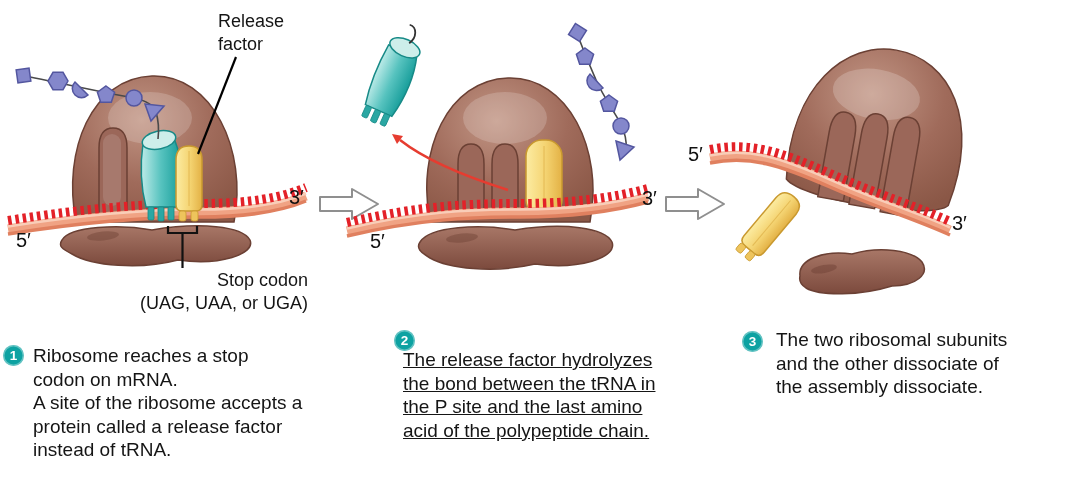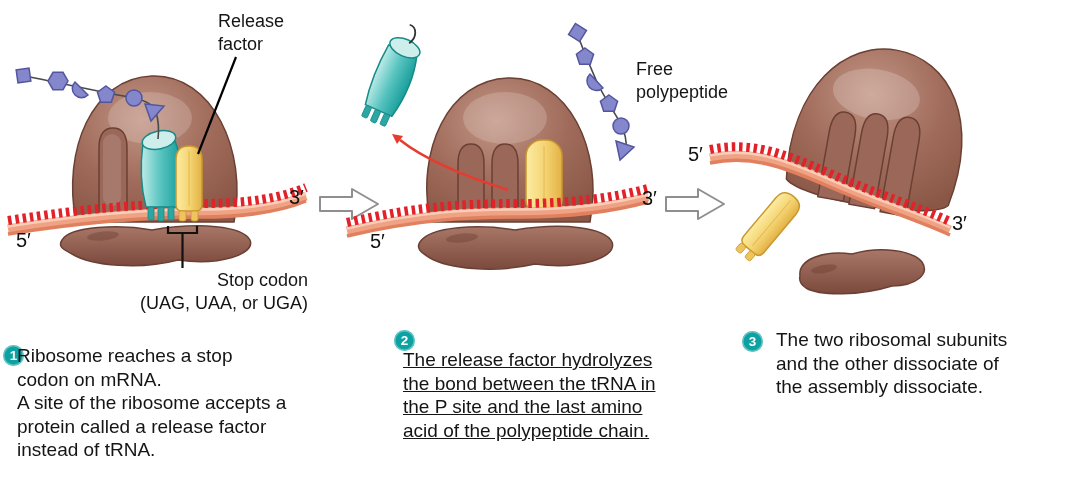--- a/index.html
+++ b/index.html
@@ -158,32 +158,30 @@
       <path d="M800,276 C798,260 822,250 852,254 C880,246 912,250 922,262 C930,274 916,286 892,286 C860,296 820,296 806,288 C800,284 799,280 800,276 Z" fill="url(#gSmall)" stroke="#6b4034" stroke-width="1.5"></path>
       <ellipse cx="824" cy="269" rx="13" ry="4" fill="#6f4236" opacity="0.5" transform="rotate(-10 824 269)"></ellipse>
     </g>
   </g>
 </svg>
 
 <div class="lbl" style="left:218px;top:10px;">Release
 factor</div>
 <div class="lbl center" style="left:96px;top:269px;width:212px;text-align:right;">Stop codon
 (UAG, UAA, or UGA)</div>
-<div class="lbl" style="left:636px;top:58px;">Free
-polypeptide</div>
 
 <div class="prime" style="left:16px;top:229px;">5′</div>
 <div class="prime" style="left:289px;top:186px;">3′</div>
 <div class="prime" style="left:370px;top:230px;">5′</div>
 <div class="prime" style="left:642px;top:187px;">3′</div>
 <div class="prime" style="left:688px;top:143px;">5′</div>
 <div class="prime" style="left:952px;top:212px;">3′</div>
 
 <div class="badge" style="left:3px;top:345px;">1</div>
-<div class="step-text" style="left:17px;top:344px;width:320px;">Ribosome reaches a stop
+<div class="step-text" style="left:33px;top:344px;width:320px;">Ribosome reaches a stop
 codon on mRNA.
 A site of the ribosome accepts a
 protein called a release factor
 instead of tRNA.</div>
 
 <div class="badge" style="left:394px;top:330px;">2</div>
 <div class="step-text" style="left:403px;top:348px;width:310px;text-decoration:underline;">The release factor hydrolyzes
 the bond between the tRNA in
 the P site and the last amino
 acid of the polypeptide chain.</div>

